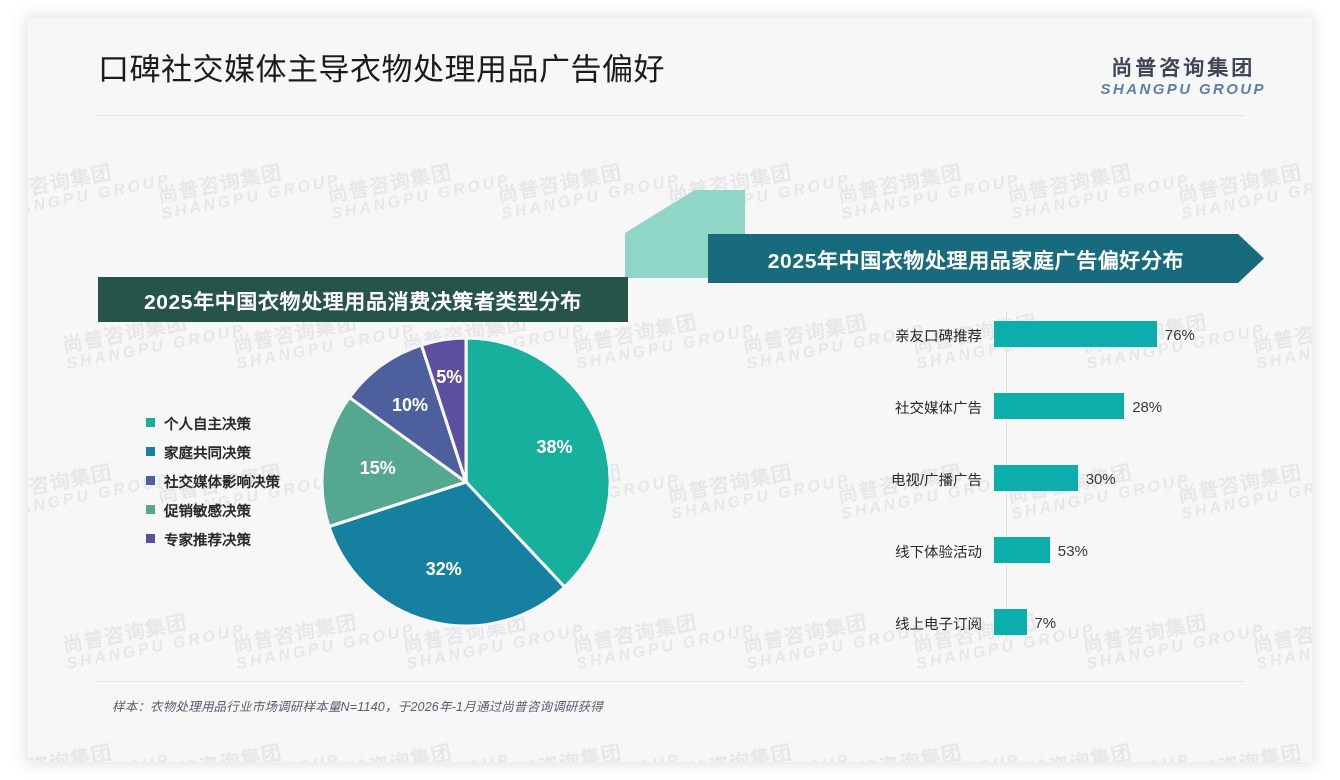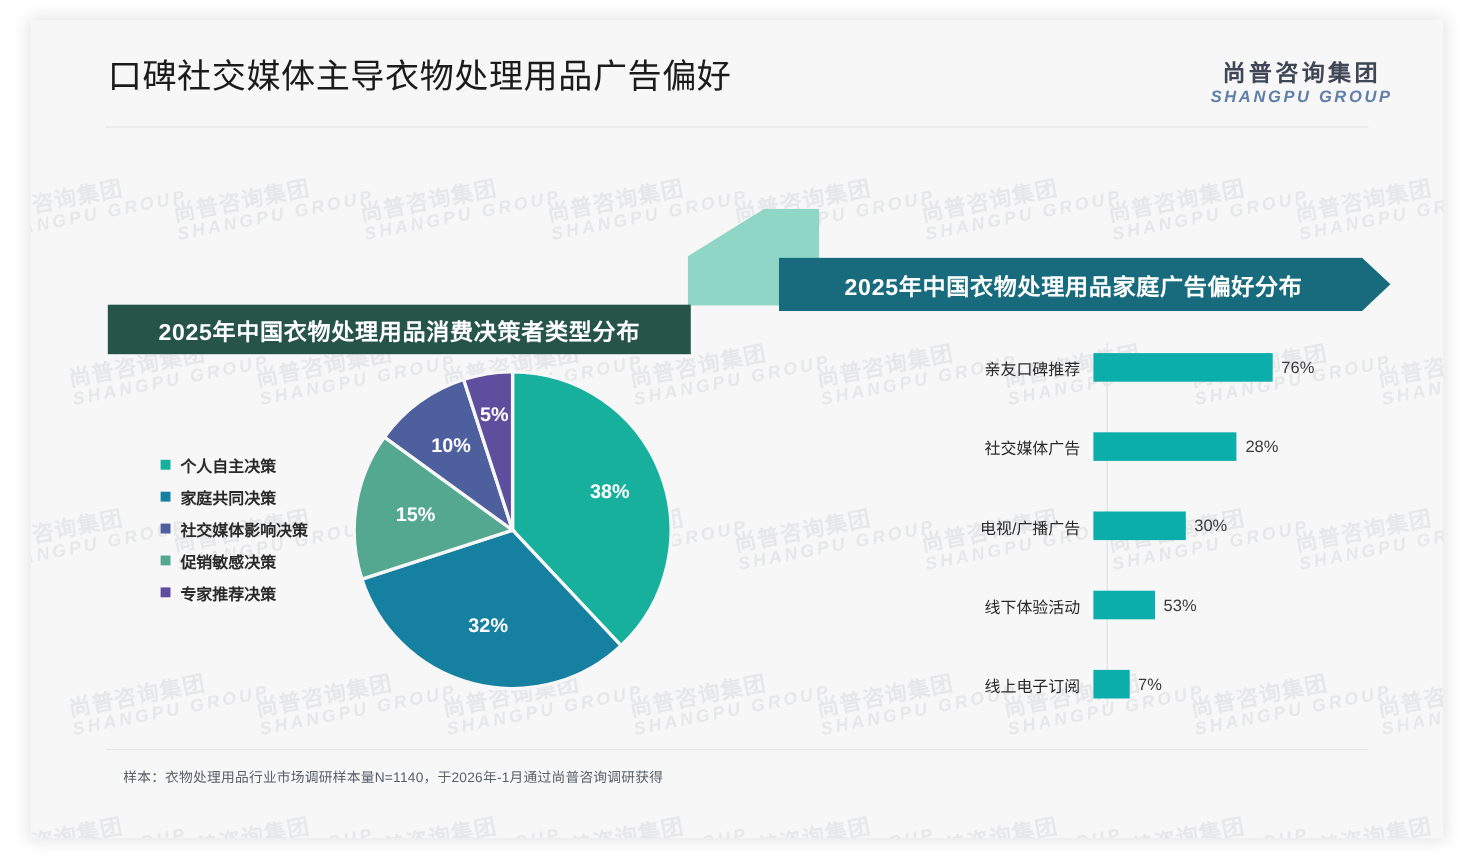--- a/index.html
+++ b/index.html
@@ -210,20 +210,21 @@
     z-index: 4;
   }
   .footnote {
     position: absolute;
     left: 84px; top: 678px;
     font-size: 12.5px;
     color: #58606b;
     letter-spacing: 0.2px;
     white-space: nowrap;
     z-index: 4;
+    font-style: italic;
   }
   .footer-bar {
     position: absolute;
     left: 0; top: 702px;
     width: 1284px; height: 42px;
     background: #f7f7f8;
     border-top: 1px solid #d9dade;
     z-index: 4;
   }
   .footer-left {

